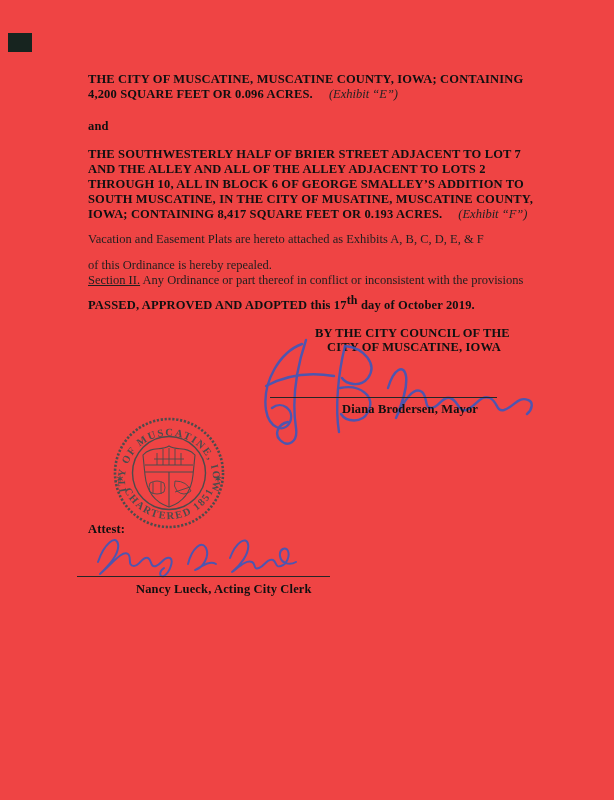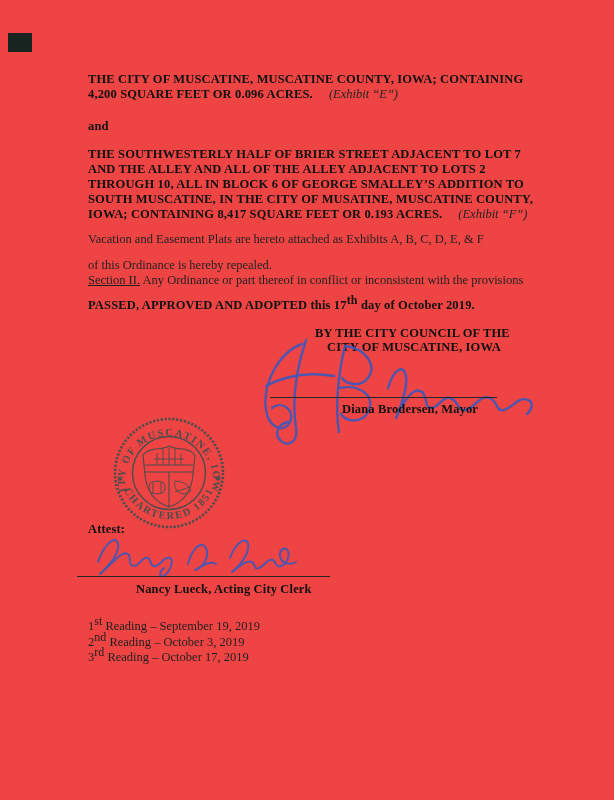--- a/index.html
+++ b/index.html
@@ -125,25 +125,14 @@
       <path d="M98,38 C102,22 112,14 116,22 C120,30 113,42 105,44 C112,40 120,34 126,38"></path>
       <path d="M140,32 C146,16 156,10 158,18 C160,27 150,40 142,46 C150,40 156,34 162,36 C166,38 163,44 169,42 C175,40 177,32 183,34 C187,36 185,42 191,40 C197,38 200,30 198,25 C196,20 189,23 190,30 C191,37 199,40 206,36"></path>
     </g>
   </svg>
 
   <div class="abs sig-line" style="left:77px;top:576px;width:253px;"></div>
   <div class="abs body-txt b" style="left:88px;top:582px;margin-left:48px;">
     <span>Nancy Lueck, Acting City Clerk</span>
   </div>
 
-  <div class="abs readings" style="left:88px;top:619px;">
-    <div>
-      <span>1</span><sup>st</sup><span> Reading – September 19, 2019</span>
-    </div>
-    <div>
-      <span>2</span><sup>nd</sup><span> Reading – October 3, 2019</span>
-    </div>
-    <div>
-      <span>3</span><sup>rd</sup><span> Reading – October 17, 2019</span>
-    </div>
-  </div>
 
 </div>
 
 </body></html>

